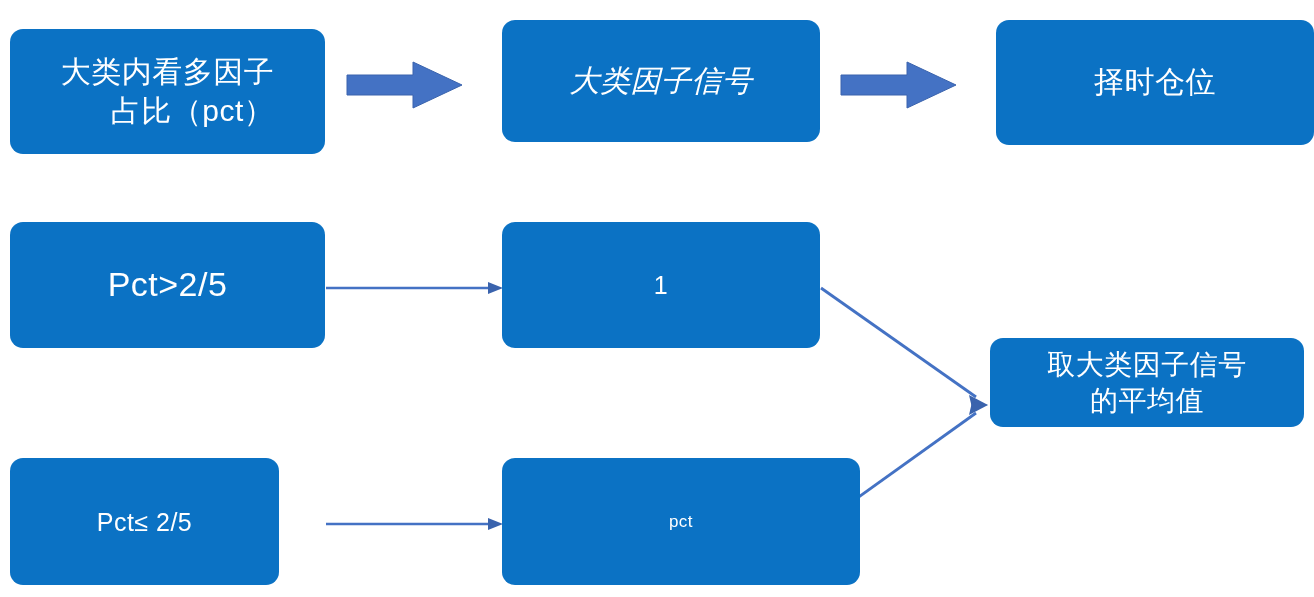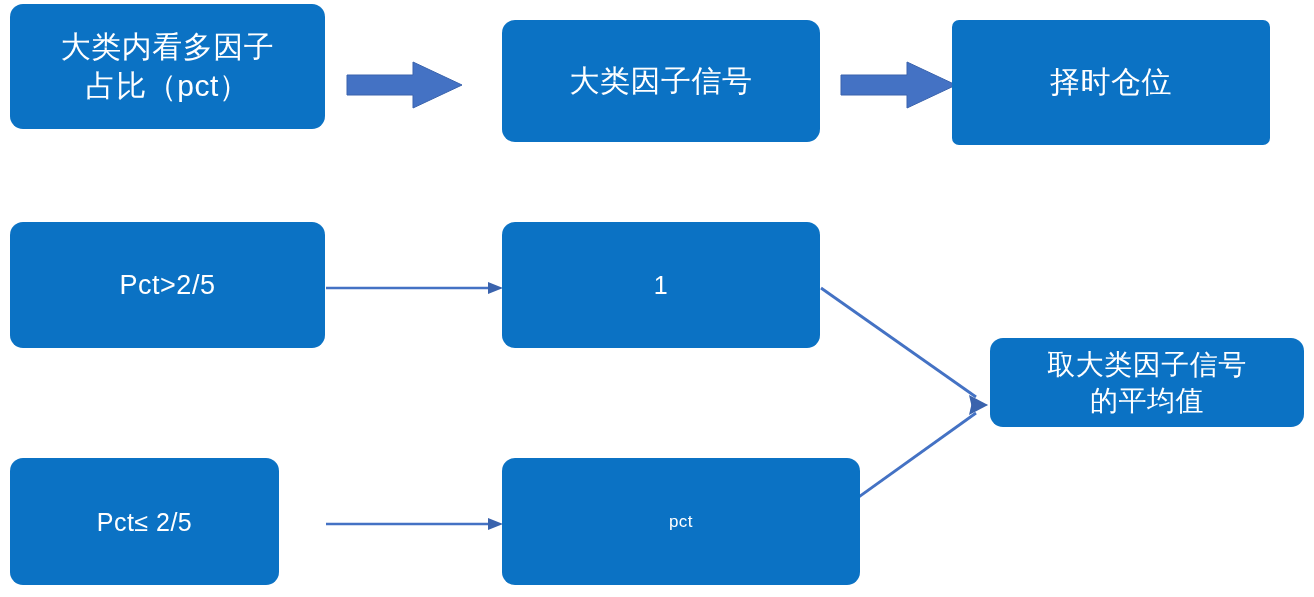--- a/index.html
+++ b/index.html
@@ -32,24 +32,24 @@
     letter-spacing: 0.5px;
     z-index: 2;
     -webkit-font-smoothing: antialiased;
   }
   .node-label {
     display: block;
     white-space: pre-line;
     padding: 0 10px;
   }
   
-  #node-pct-ratio   { left: 10px;  top: 4px;  width: 315px; height: 125px; font-size: 30px; }
-  #node-factor-sig  { left: 502px; top: 20px;  width: 318px; height: 122px; font-size: 30px; }
-  #node-position    { left: 952px; top: 20px;  width: 318px; height: 125px; font-size: 30px; border-radius: 7px; }
-  #node-pct-gt      { left: 10px;  top: 222px; width: 315px; height: 126px; font-size: 27px; }
+  #node-pct-ratio   { left: 10px;  top: 29px;  width: 315px; height: 125px; font-size: 30px; text-align: right; }
+  #node-factor-sig  { left: 502px; top: 20px;  width: 318px; height: 122px; font-size: 30px; font-style: italic; }
+  #node-position    { left: 996px; top: 20px;  width: 318px; height: 125px; font-size: 30px; }
+  #node-pct-gt      { left: 10px;  top: 222px; width: 315px; height: 126px; font-size: 34px; }
   #node-value-one   { left: 502px; top: 222px; width: 318px; height: 126px; font-size: 25px; }
   #node-average     { left: 990px; top: 338px; width: 314px; height: 89px; font-size: 28px; }
   #node-pct-le      { left: 10px;  top: 458px; width: 269px; height: 127px; font-size: 25px; }
   #node-value-pct   { left: 502px; top: 458px; width: 358px; height: 127px; font-size: 17px; }
 
   
   #connectors {
     position: absolute;
     left: 0;
     top: 0;

